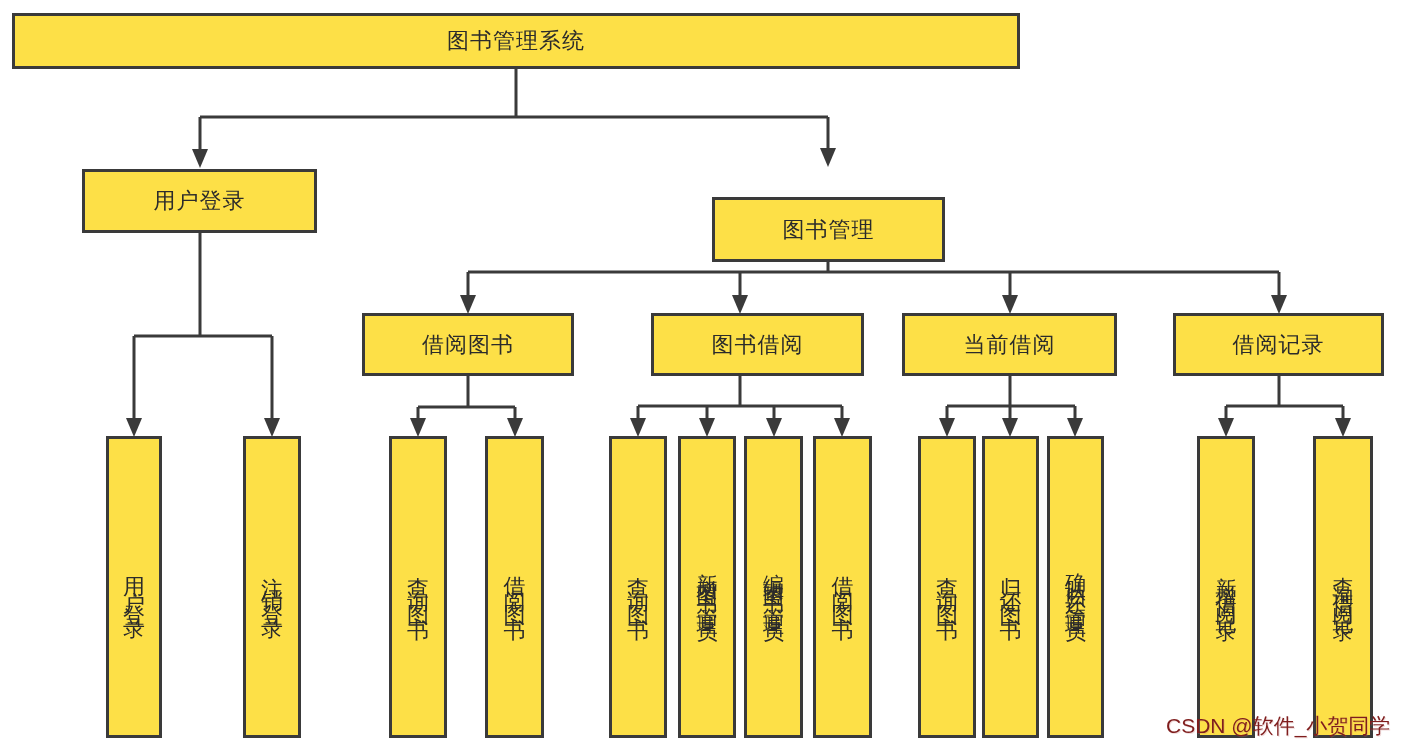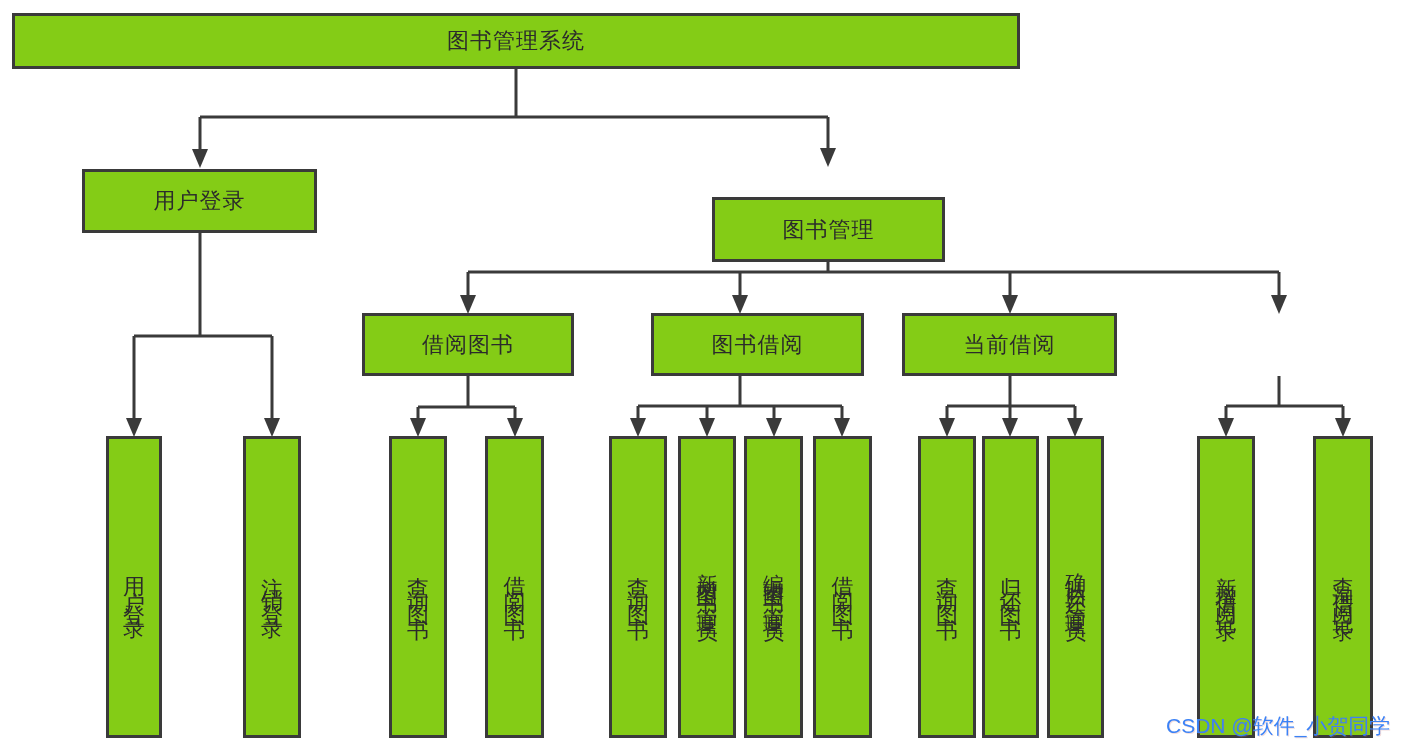--- a/index.html
+++ b/index.html
@@ -12,21 +12,21 @@
     overflow: hidden;
   }
   #connectors {
     position: absolute;
     left: 0; top: 0;
     width: 1405px; height: 747px;
     pointer-events: none;
   }
   .box {
     position: absolute;
-    background: #84cc16;
+    background: #fde047;
     border: 3px solid #3a3a3a;
     box-sizing: border-box;
     display: flex;
     align-items: center;
     justify-content: center;
     z-index: 2;
   }
   .hlabel {
     font-size: 22px;
     color: #2b2b2b;
@@ -40,21 +40,21 @@
     white-space: nowrap;
   }
   .v4 { font-size: 22px; letter-spacing: 14px; }
   .v6 { font-size: 21px; letter-spacing: 9px; }
   .v9 { font-size: 21px; letter-spacing: 7px; }
   #watermark {
     position: absolute;
     left: 1166px;
     top: 712px;
     font-size: 21px;
-    color: #3b82f6;
+    color: #7f1d1d;
     text-shadow: 1px 1px 0 rgba(200,120,120,0.25);
     white-space: nowrap;
     z-index: 5;
   }
 </style>
 </head>
 <body>
 
 <div id="canvas">
 
@@ -111,20 +111,23 @@
 
   <div class="box" style="left:362px; top:313px; width:212px; height:63px;">
     <span class="hlabel">借阅图书</span>
   </div>
   <div class="box" style="left:633px; top:313px; width:213px; height:63px;margin-left:18px;">
     <span class="hlabel">图书借阅</span>
   </div>
   <div class="box" style="left:902px; top:313px; width:215px; height:63px;">
     <span class="hlabel">当前借阅</span>
   </div>
+  <div class="box" style="left:1173px; top:313px; width:211px; height:63px;">
+    <span class="hlabel">借阅记录</span>
+  </div>
 
   <div class="box" style="left:106px; top:436px; width:56px; height:302px;">
     <span class="vlabel v4">用户登录</span>
   </div>
   <div class="box" style="left:243px; top:436px; width:58px; height:302px;">
     <span class="vlabel v4">注销登录</span>
   </div>
 
   <div class="box" style="left:389px; top:436px; width:58px; height:302px;">
     <span class="vlabel v4">查询图书</span>

